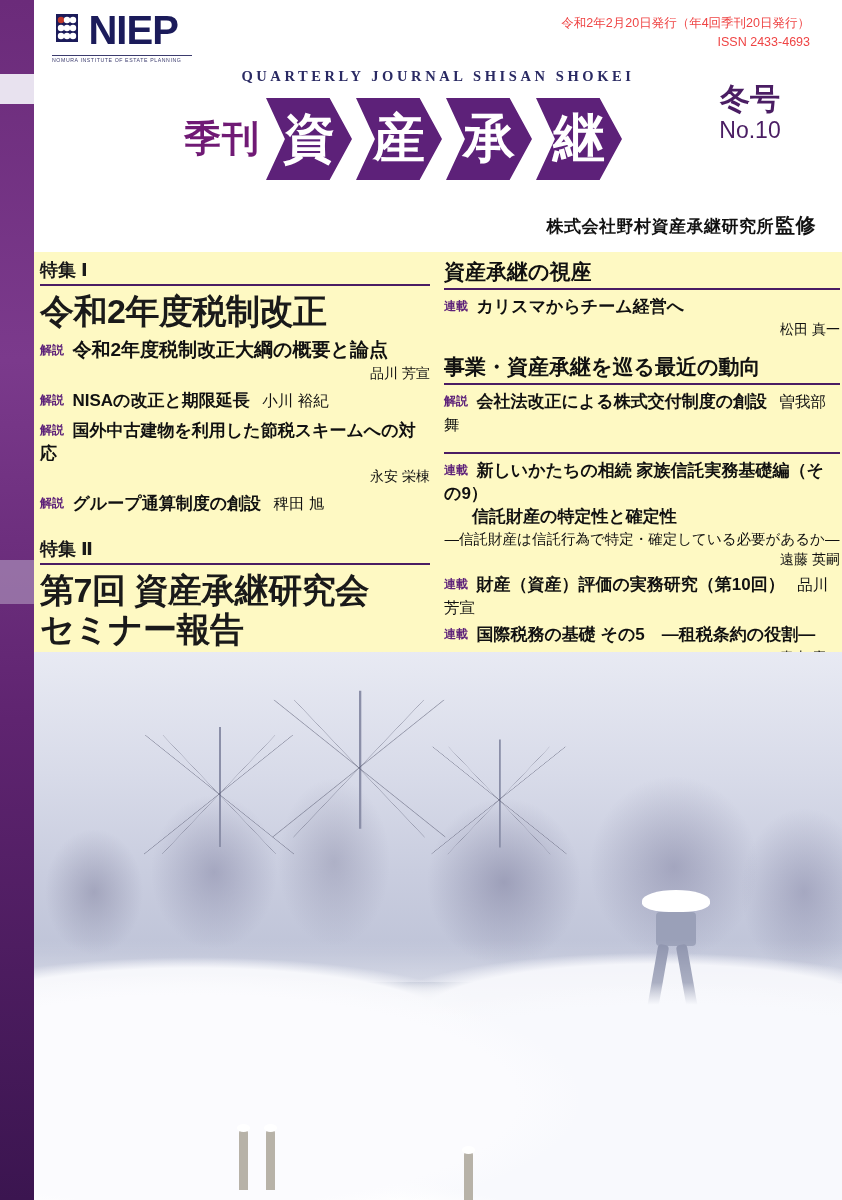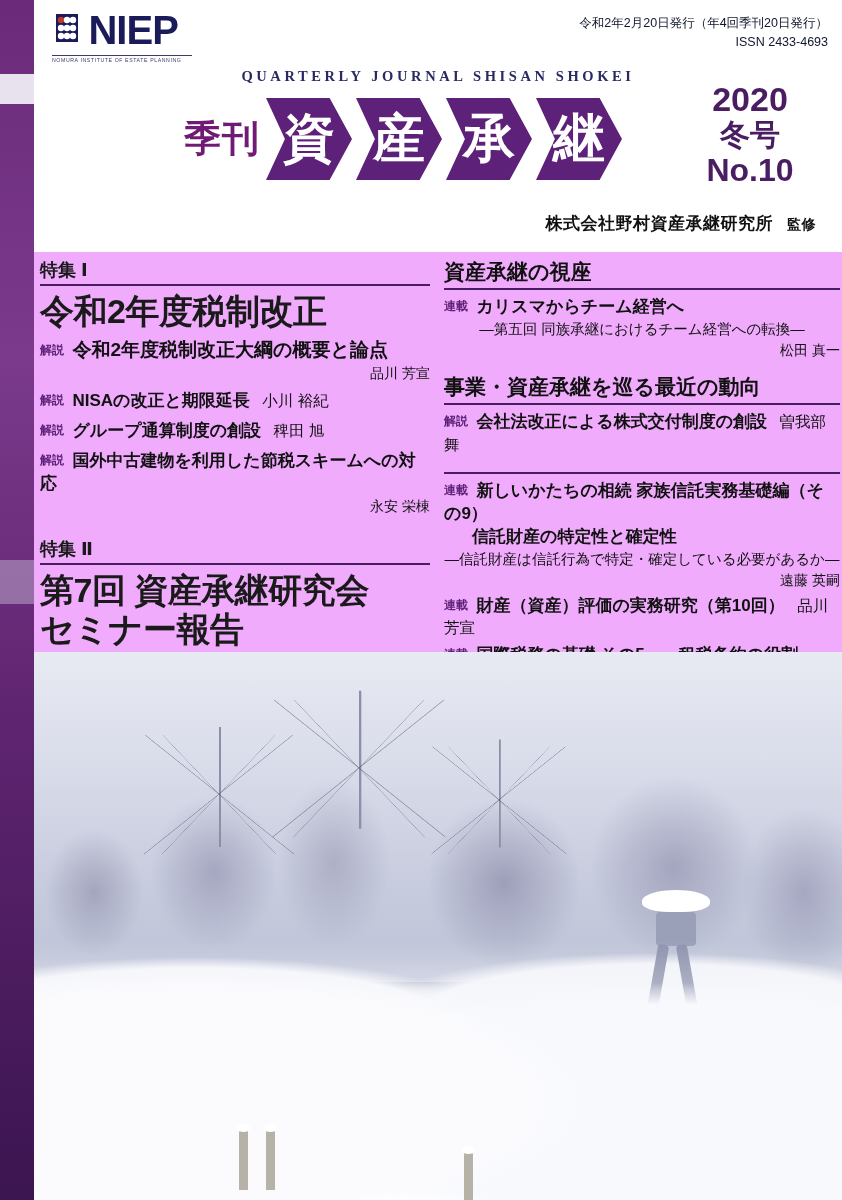--- a/index.html
+++ b/index.html
@@ -82,26 +82,26 @@
   }
   .logo-rule {
     width: 140px;
     height: 1px;
     background: #3b3b6e;
     margin-top: 2px;
   }
 
   .pubinfo {
     position: absolute;
-    right: 14px;
+    right: 32px;
     top: 14px;
     text-align: right;
     font-size: 12.5px;
     line-height: 1.5;
-    color: #0f172a;
+    color: #ef4444;
   }
 
   .qjournal {
     position: absolute;
     left: 0;
     right: 0;
     top: 68px;
     text-align: center;
     font-size: 14.5px;
     letter-spacing: 3.6px;
@@ -159,49 +159,49 @@
     font-weight: bold;
     letter-spacing: 0px;
     line-height: 1.05;
   }
   .issue .season {
     font-size: 30px;
     font-weight: bold;
     line-height: 1.15;
   }
   .issue .no {
-    font-size: 32px;
-    font-weight: bold;
+    font-size: 23px;
+    font-weight: normal;
     line-height: 1.15;
   }
 
   .supervisor {
     position: absolute;
     right: 26px;
     top: 212px;
     font-size: 17px;
     font-weight: bold;
     color: #111;
     letter-spacing: .5px;
   }
   .supervisor .small {
-    font-size: 14px;
-    font-weight: bold;
-    margin-left: 14px;
+    font-size: 20px;
+    font-weight: bold;
+    margin-left: 1px;
     text-align: center;
   }
 
   
   .contents {
     position: absolute;
     left: 34px;
     top: 252px;
     width: 808px;
     height: 400px;
-    background: #f0abfc;
+    background: #fef9c3;
   }
   .col-left {
     position: absolute;
     left: 6px;
     top: 6px;
     width: 390px;
   }
   .col-right {
     position: absolute;
     left: 410px;
@@ -428,21 +428,20 @@
 
     <div class="title-row">
       <span class="kikan">季刊</span>
       <span class="chev">資</span>
       <span class="chev">産</span>
       <span class="chev">承</span>
       <span class="chev">継</span>
     </div>
 
     <div class="issue">
-      <div class="year">2020</div>
       <div class="season">冬号</div>
       <div class="no">No.10</div>
     </div>
 
     <div class="supervisor">
       <span>株式会社野村資産承継研究所</span><span class="small">監修</span>
     </div>
   </div>
 
   <div class="contents">
@@ -461,28 +460,28 @@
         </div>
 
         <div class="entry">
           <span class="tag">解説</span>
           <span class="entry-title">NISAの改正と期限延長</span>
           <span class="author inline">小川 裕紀</span>
         </div>
 
         <div class="entry">
           <span class="tag">解説</span>
+          <span class="entry-title">国外中古建物を利用した節税スキームへの対応</span>
+          <div class="author">永安 栄棟</div>
+        </div>
+
+        <div class="entry">
+          <span class="tag">解説</span>
           <span class="entry-title">グループ通算制度の創設</span>
           <span class="author inline">稗田 旭</span>
-        </div>
-
-        <div class="entry">
-          <span class="tag">解説</span>
-          <span class="entry-title">国外中古建物を利用した節税スキームへの対応</span>
-          <div class="author">永安 栄棟</div>
         </div>
       </div>
 
       <div class="blockgap"></div>
 
       <div>
         <div class="feature-label">特集 Ⅱ</div>
         <div class="rule-purple"></div>
         <div class="feature-title" style="white-space: pre-line;">第7回 資産承継研究会
 セミナー報告</div>
@@ -491,21 +490,20 @@
     </div>
 
     <div class="col-right">
 
       <div>
         <div class="section-head">資産承継の視座</div>
         <div class="rule-purple"></div>
         <div class="entry">
           <span class="tag">連載</span>
           <span class="entry-title">カリスマからチーム経営へ</span>
-          <div class="entry-sub">―第五回 同族承継におけるチーム経営への転換―</div>
           <div class="author">松田 真一</div>
         </div>
       </div>
 
       <div class="blockgap-sm"></div>
 
       <div>
         <div class="section-head">事業・資産承継を巡る最近の動向</div>
         <div class="rule-purple"></div>
         <div class="entry">

